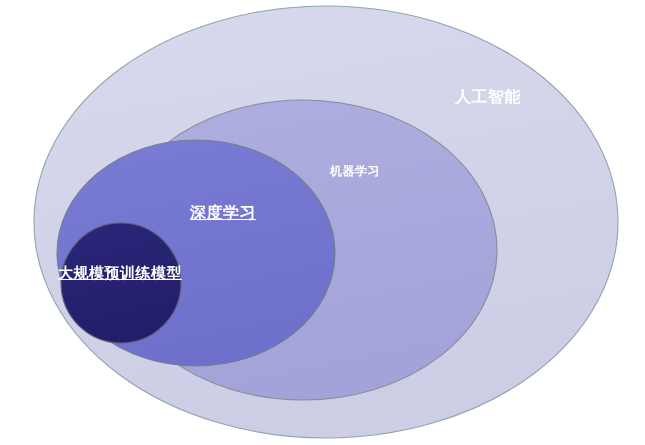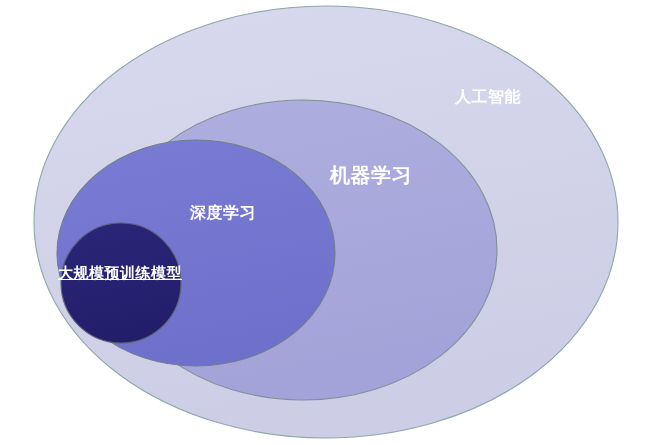--- a/index.html
+++ b/index.html
@@ -39,26 +39,27 @@
     line-height: 1;
   }
   #label-ai {
     left: 455px;
     top: 89px;
     font-size: 16px;
   }
   #label-ml {
     left: 330px;
     top: 165px;
-    font-size: 20px;
+    font-size: 12px;
   }
   #label-dl {
     left: 190px;
     top: 205px;
     font-size: 16px;
+    text-decoration: underline;
   }
   #label-llm {
     left: 58px;
     top: 265px;
     font-size: 15px;
     text-decoration: underline;
   }
 </style>
 </head>
 <body>

